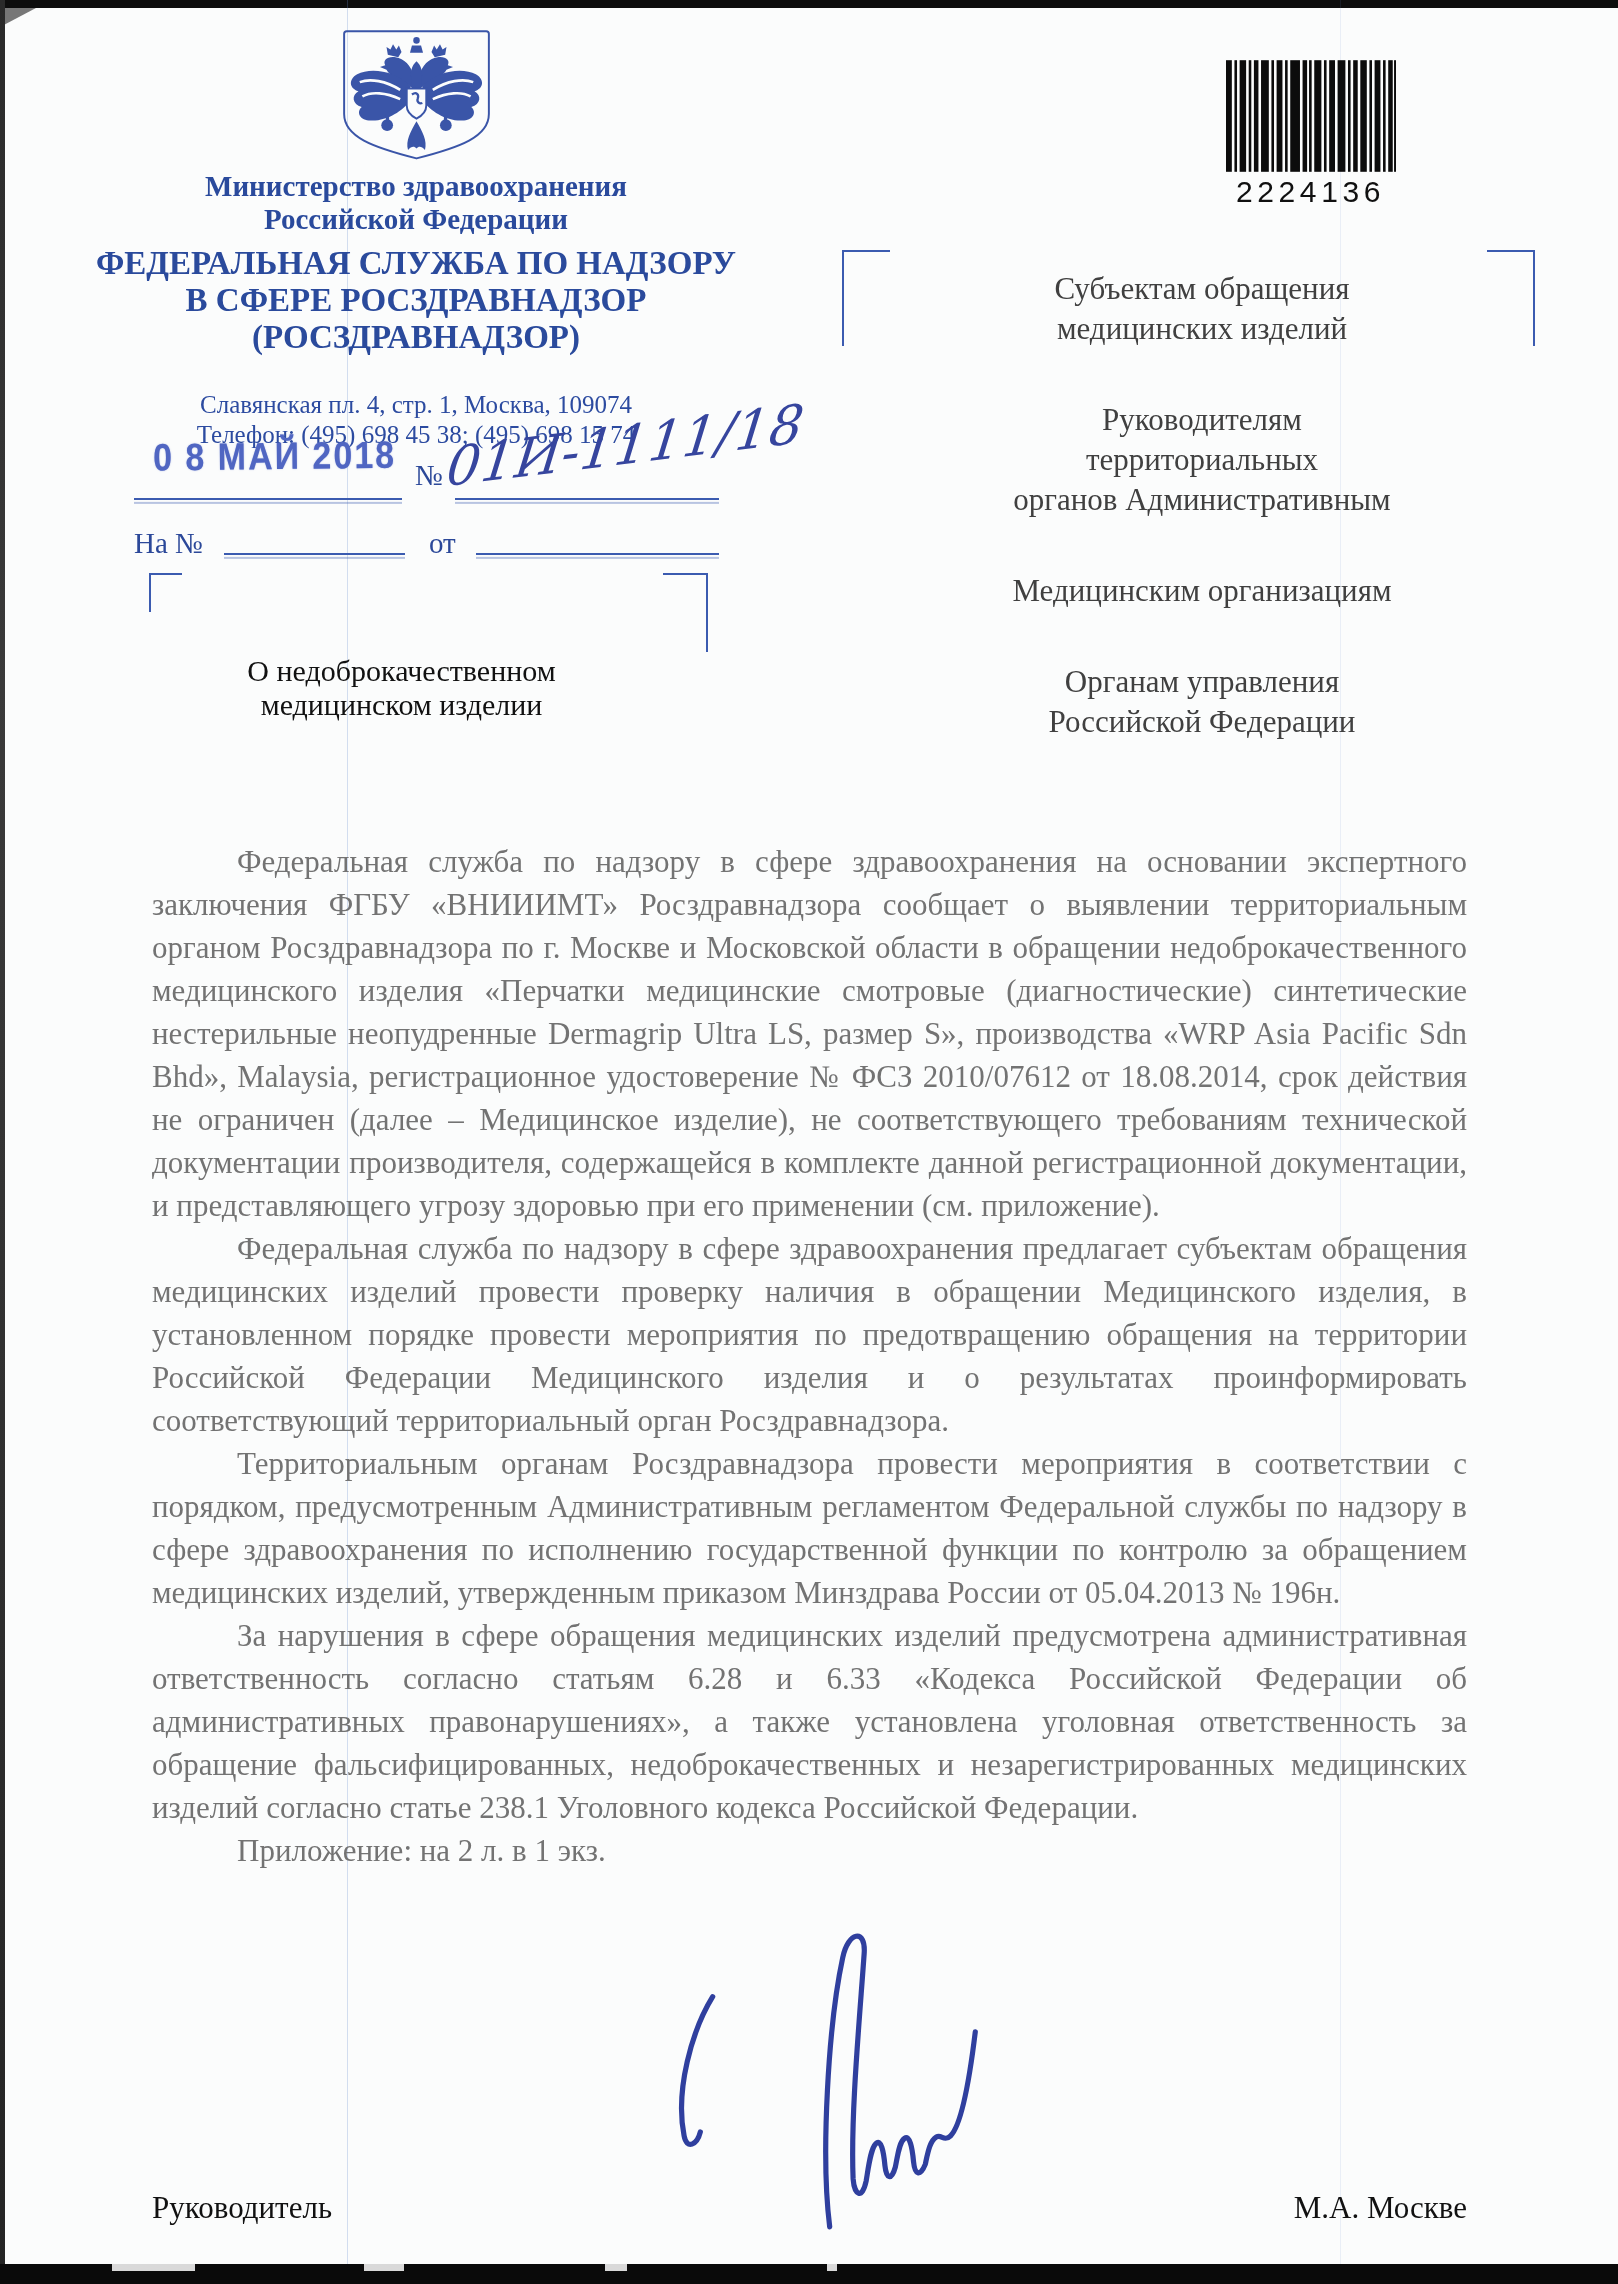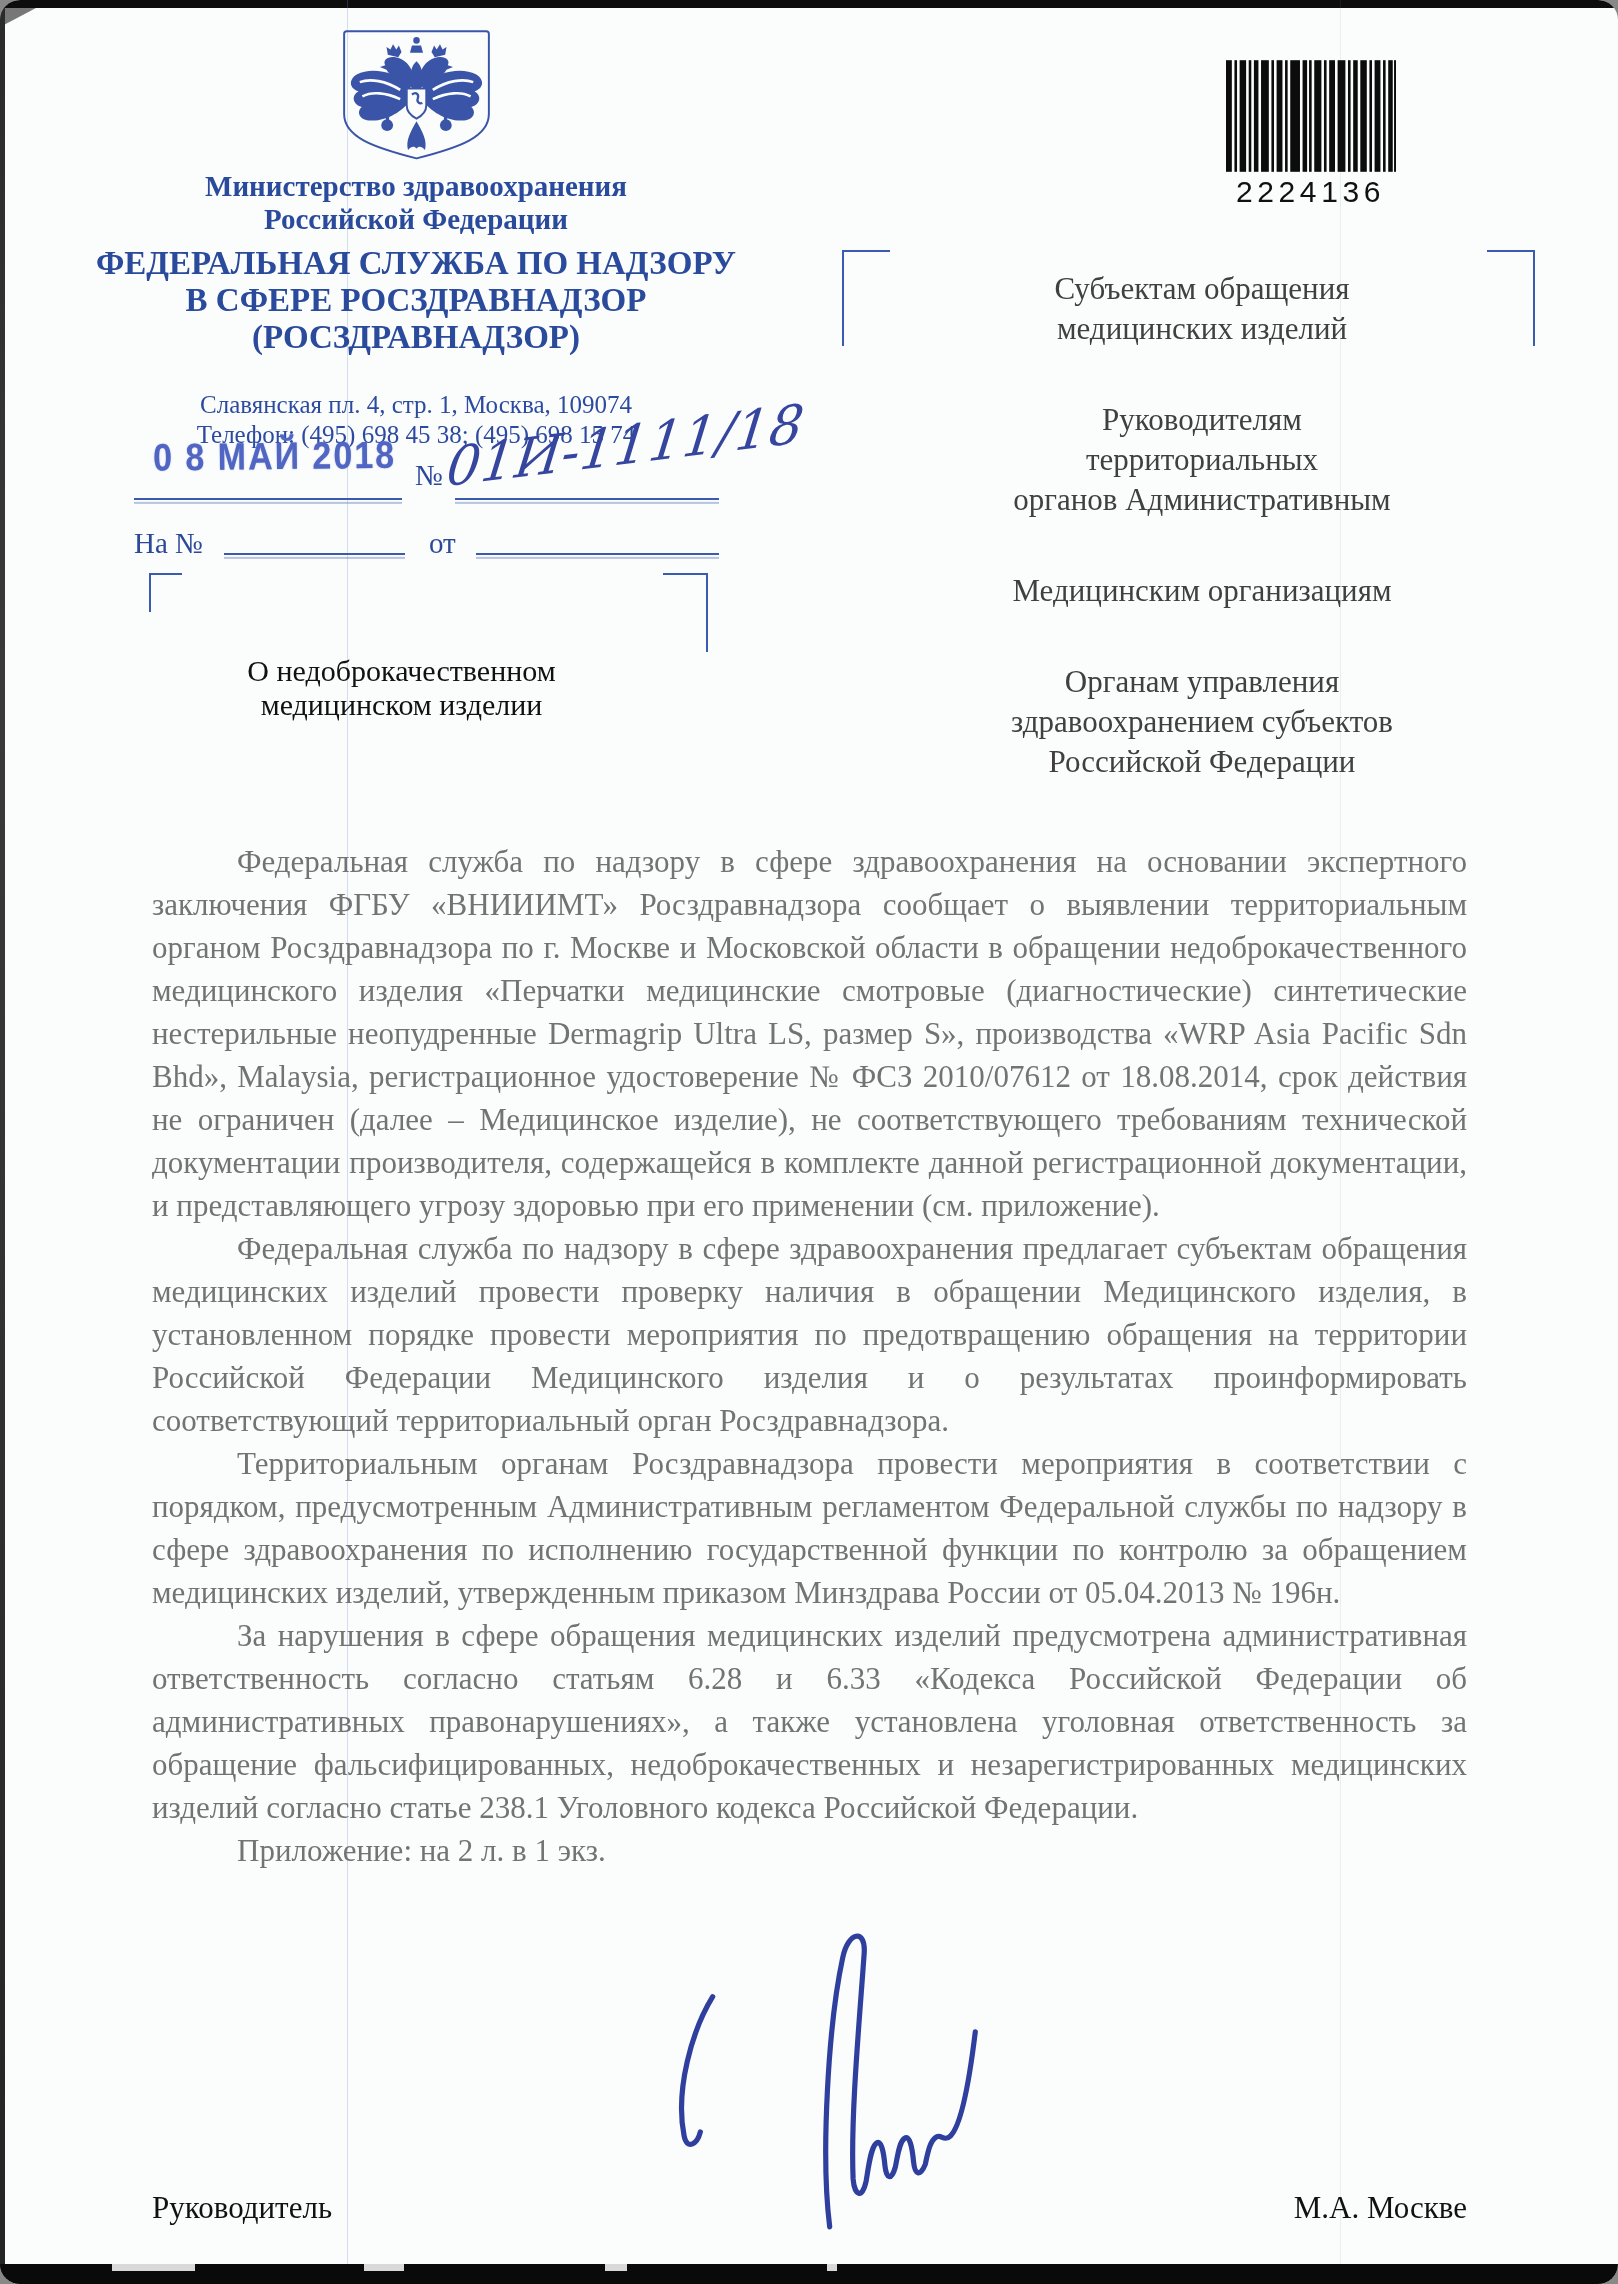--- a/index.html
+++ b/index.html
@@ -3,21 +3,20 @@
 <meta charset="utf-8">
 <style>
   html,body{margin:0;padding:0;background:#888;}
   .page{
     position:relative;
     width:1618px;height:2284px;
     background:#fbfcfc;
     font-family:"Liberation Serif","DejaVu Serif",serif;
     color:#151515;
     overflow:hidden;
-    border-radius:20px;
   }
   .abs{position:absolute;}
   
   .edge-top{left:0;top:0;width:1618px;height:7.8px;background:#0d0d0d;}
   .edge-top-wedge{left:0;top:7.8px;width:0;height:0;border-top:19.5px solid #4b4b4b;border-right:36px solid transparent;opacity:.75;}
   .edge-left{left:0;top:0;width:5.2px;height:2284px;background:linear-gradient(#2a2a2a,#3a3a3a 30%,#242424);}
   .edge-bottom{left:0;top:2264px;width:1618px;height:20px;background:#0a0a0a;}
   .notch{top:2264px;height:7.2px;background:#d9d9d9;}
   .fold-line{top:0;width:1.3px;height:2284px;background:rgba(105,140,205,.28);}
   .fold-line.faint{background:rgba(105,140,205,.12);}
@@ -178,21 +177,20 @@
       <div class="recipient-group">
         <div>Руководителям</div>
         <div>территориальных</div>
         <div>органов Административным</div>
       </div>
       <div class="recipient-group">
         <div>Медицинским организациям</div>
       </div>
       <div class="recipient-group">
         <div>Органам управления</div>
-        <div>здравоохранением субъектов</div>
         <div>Российской Федерации</div>
       </div>
     </div>
 
   <div class="abs body-text" id="body-text">
       <p>Федеральная служба по надзору в сфере здравоохранения на основании экспертного заключения ФГБУ «ВНИИИМТ» Росздравнадзора сообщает о выявлении территориальным органом Росздравнадзора по г. Москве и Московской области в обращении недоброкачественного медицинского изделия «Перчатки медицинские смотровые (диагностические) синтетические нестерильные неопудренные Dermagrip Ultra LS, размер S», производства «WRP Asia Pacific Sdn Bhd», Malaysia, регистрационное удостоверение № ФСЗ 2010/07612 от 18.08.2014, срок действия не ограничен (далее – Медицинское изделие), не соответствующего требованиям технической документации производителя, содержащейся в комплекте данной регистрационной документации, и представляющего угрозу здоровью при его применении (см. приложение).</p>
       <p>Федеральная служба по надзору в сфере здравоохранения предлагает субъектам обращения медицинских изделий провести проверку наличия в обращении Медицинского изделия, в установленном порядке провести мероприятия по предотвращению обращения на территории Российской Федерации Медицинского изделия и о результатах проинформировать соответствующий территориальный орган Росздравнадзора.</p>
       <p>Территориальным органам Росздравнадзора провести мероприятия в соответствии с порядком, предусмотренным Административным регламентом Федеральной службы по надзору в сфере здравоохранения по исполнению государственной функции по контролю за обращением медицинских изделий, утвержденным приказом Минздрава России от 05.04.2013 № 196н.</p>
       <p>За нарушения в сфере обращения медицинских изделий предусмотрена административная ответственность согласно статьям 6.28 и 6.33 «Кодекса Российской Федерации об административных правонарушениях», а также установлена уголовная ответственность за обращение фальсифицированных, недоброкачественных и незарегистрированных медицинских изделий согласно статье 238.1 Уголовного кодекса Российской Федерации.</p>
       <p>Приложение: на 2 л. в 1 экз.</p>

